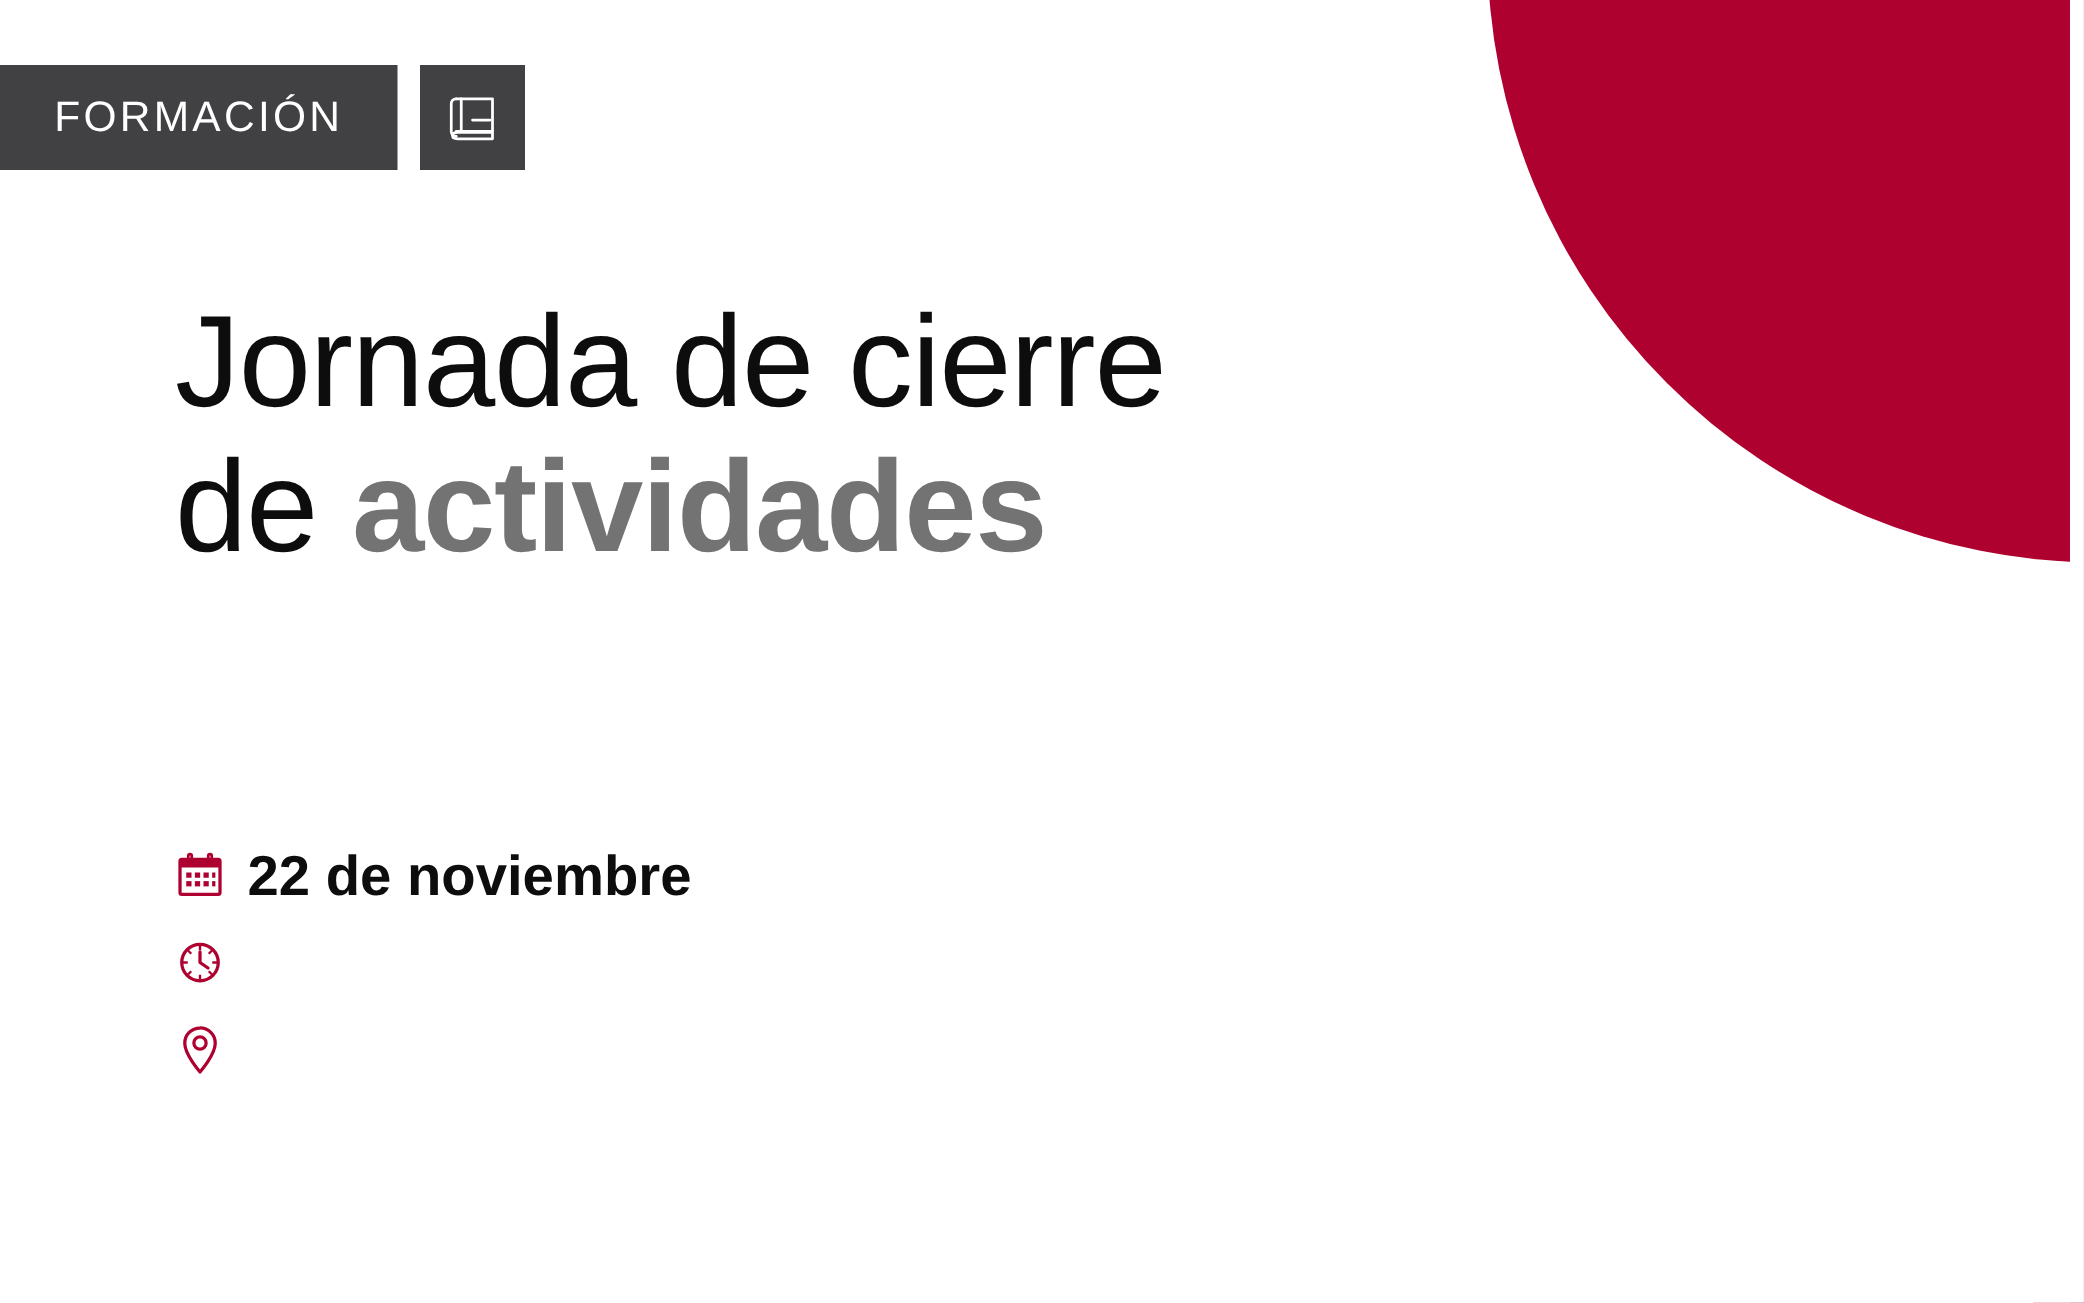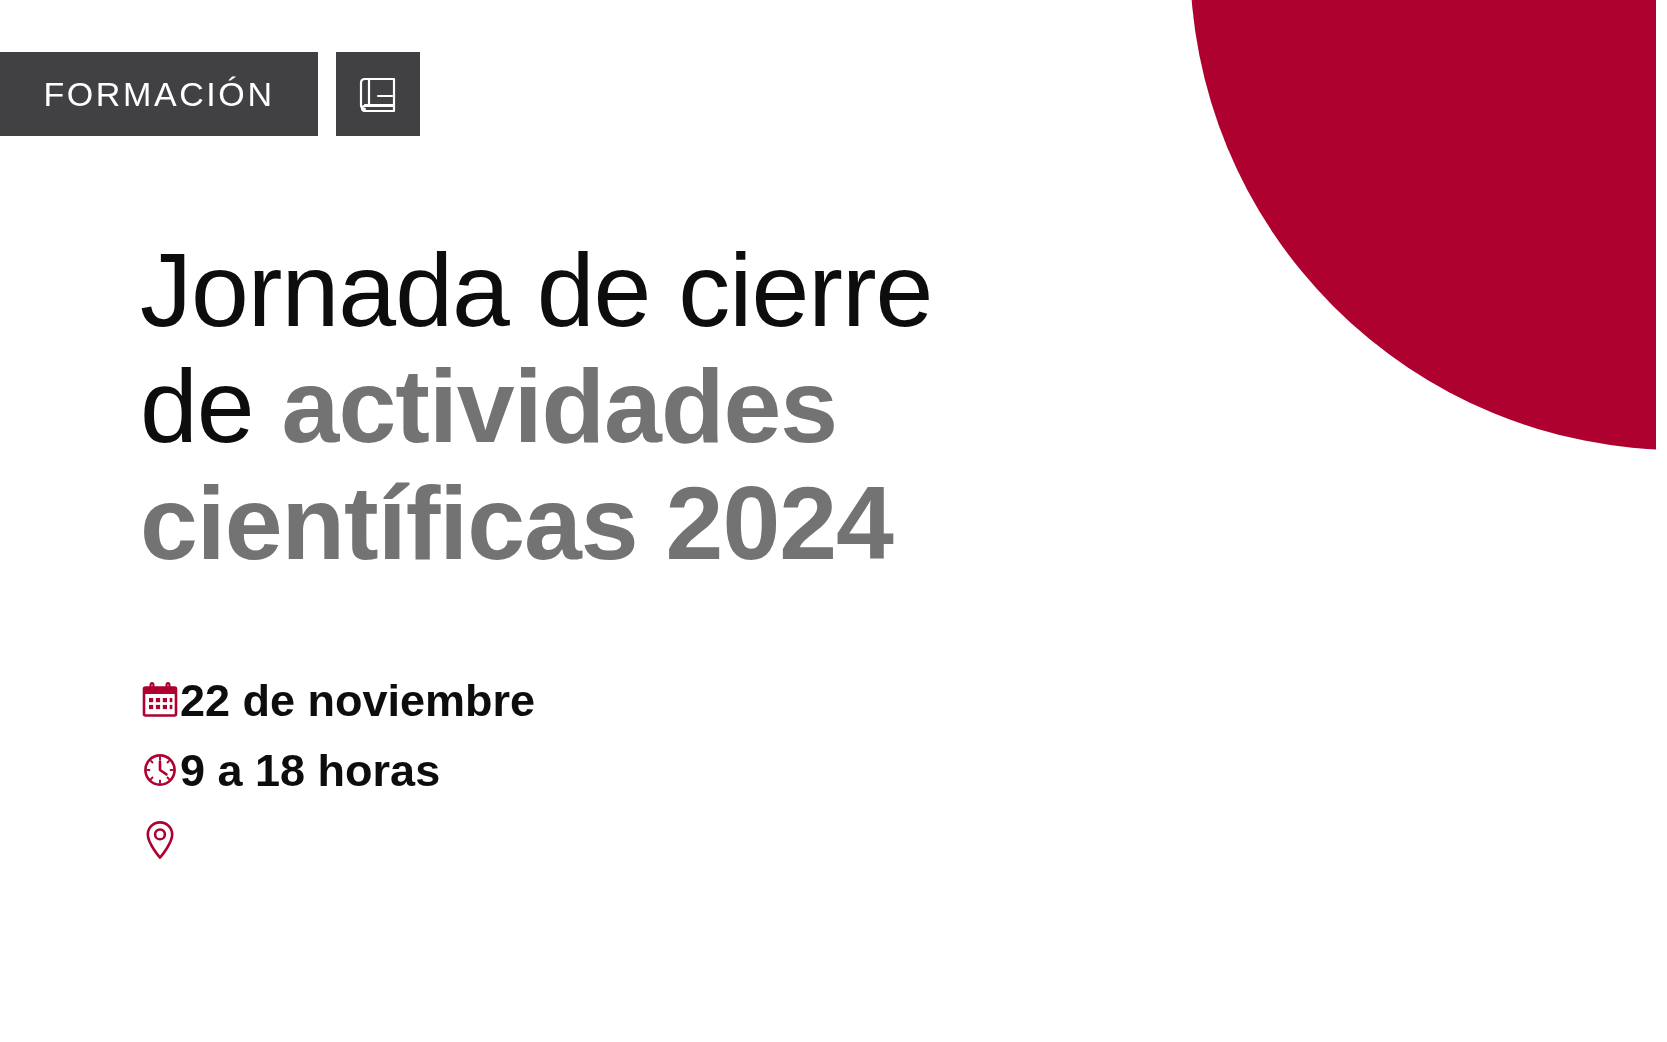--- a/index.html
+++ b/index.html
@@ -84,20 +84,21 @@
     position: absolute;
     left: 140px;
     top: 672px;
     display: flex;
     flex-direction: column;
     gap: 14px;
   }
   .detail-row {
     display: flex;
     align-items: center;
+    gap: 18px;
     height: 56px;
   }
   .detail-icon {
     width: 40px;
     height: 44px;
     display: flex;
     align-items: center;
     justify-content: center;
     flex: 0 0 40px;
   }
@@ -133,23 +134,20 @@
       </span>
     </div>
   </div>
 
   <div id="headline">
     <div class="line">
       <span class="tx-black-light">Jornada de cierre</span>
     </div>
     <div class="line">
       <span class="tx-black-light">de </span><span class="tx-red-bold">actividades</span>
-    </div>
-    <div class="line">
-      <span class="tx-red-bold">científicas 2024</span>
     </div>
   </div>
 
   <div id="details">
 
     <div class="detail-row">
       <span class="detail-icon">
         <svg width="38" height="38" viewBox="0 0 38 38" fill="none">
           <rect x="3" y="6.5" width="32" height="28" rx="1.5" fill="none" stroke="#ae0130" stroke-width="2.6"></rect>
           <rect x="3" y="6.5" width="32" height="6.5" fill="#ae0130"></rect>
@@ -180,21 +178,20 @@
             <path d="M5.4 19 L9.2 19"></path>
             <path d="M28.8 19 L32.6 19"></path>
             <path d="M9.4 9.4 L12 12"></path>
             <path d="M28.6 28.6 L26 26"></path>
             <path d="M9.4 28.6 L12 26"></path>
             <path d="M28.6 9.4 L26 12"></path>
           </g>
           <path d="M19 10.5 L19 19 L25.4 23.4" stroke-width="2.6" stroke-linecap="round" stroke-linejoin="round"></path>
         </svg>
       </span>
-      <span class="detail-text">9 a 18 horas</span>
     </div>
 
     <div class="detail-row">
       <span class="detail-icon">
         <svg width="38" height="42" viewBox="0 0 38 42" fill="none" stroke="#ae0130" stroke-width="2.6" stroke-linecap="round" stroke-linejoin="round">
           <path d="M19 3.4 C12.2 3.4 6.8 8.8 6.8 15.6 C6.8 24.6 19 38.6 19 38.6 C19 38.6 31.2 24.6 31.2 15.6 C31.2 8.8 25.8 3.4 19 3.4 Z"></path>
           <circle cx="19" cy="15.4" r="4.9"></circle>
         </svg>
       </span>
     </div>

